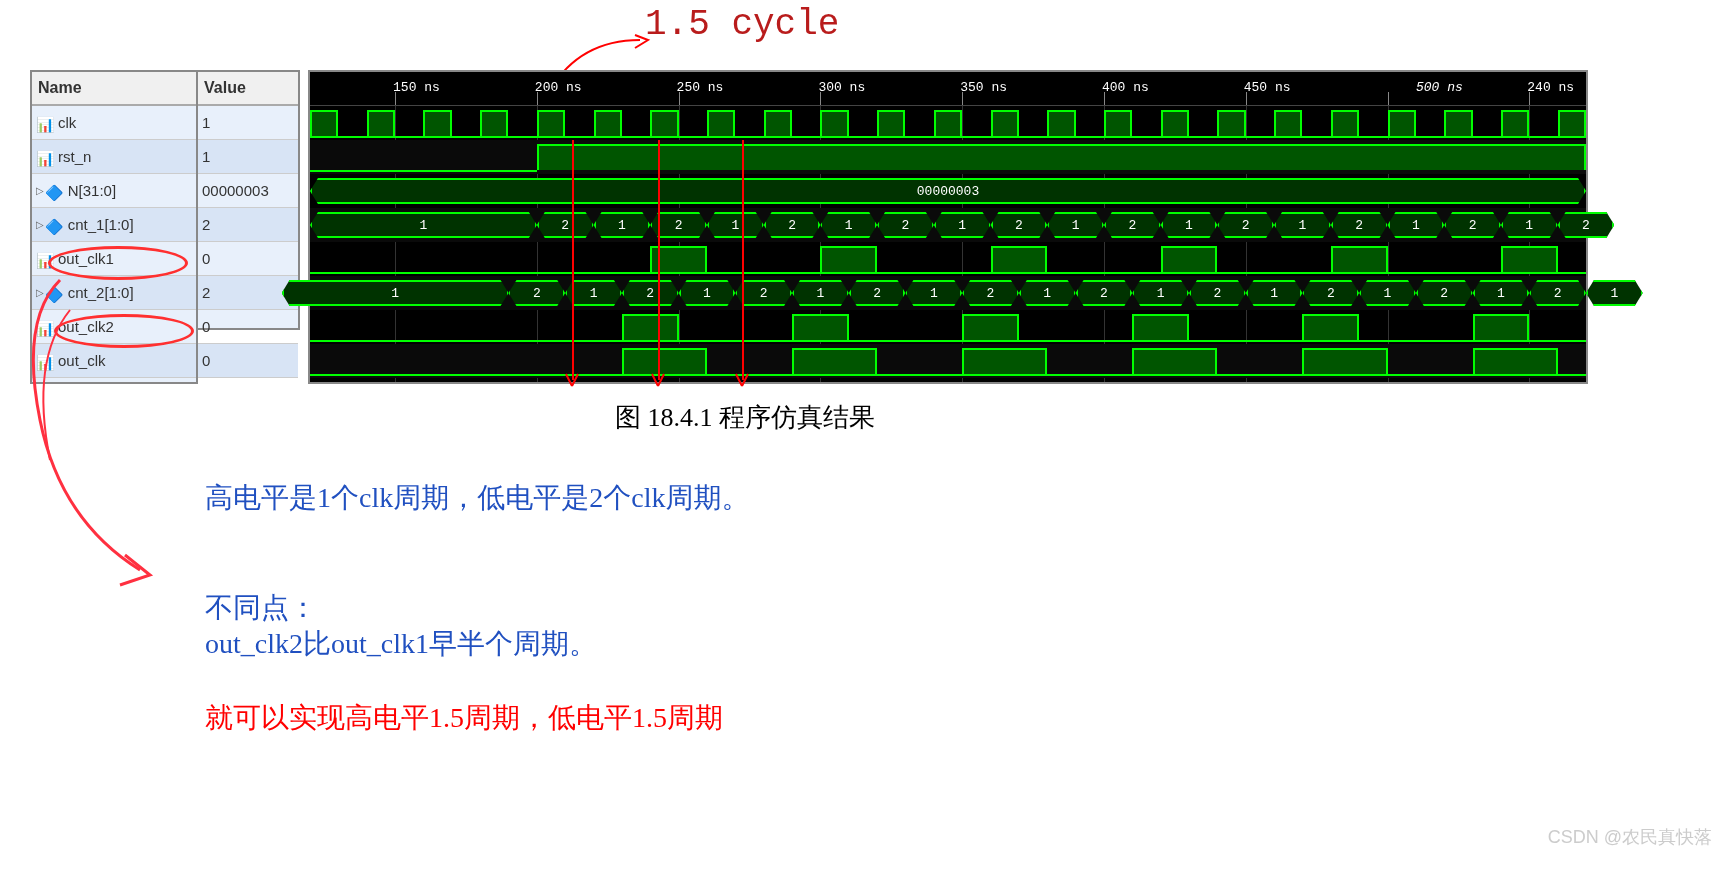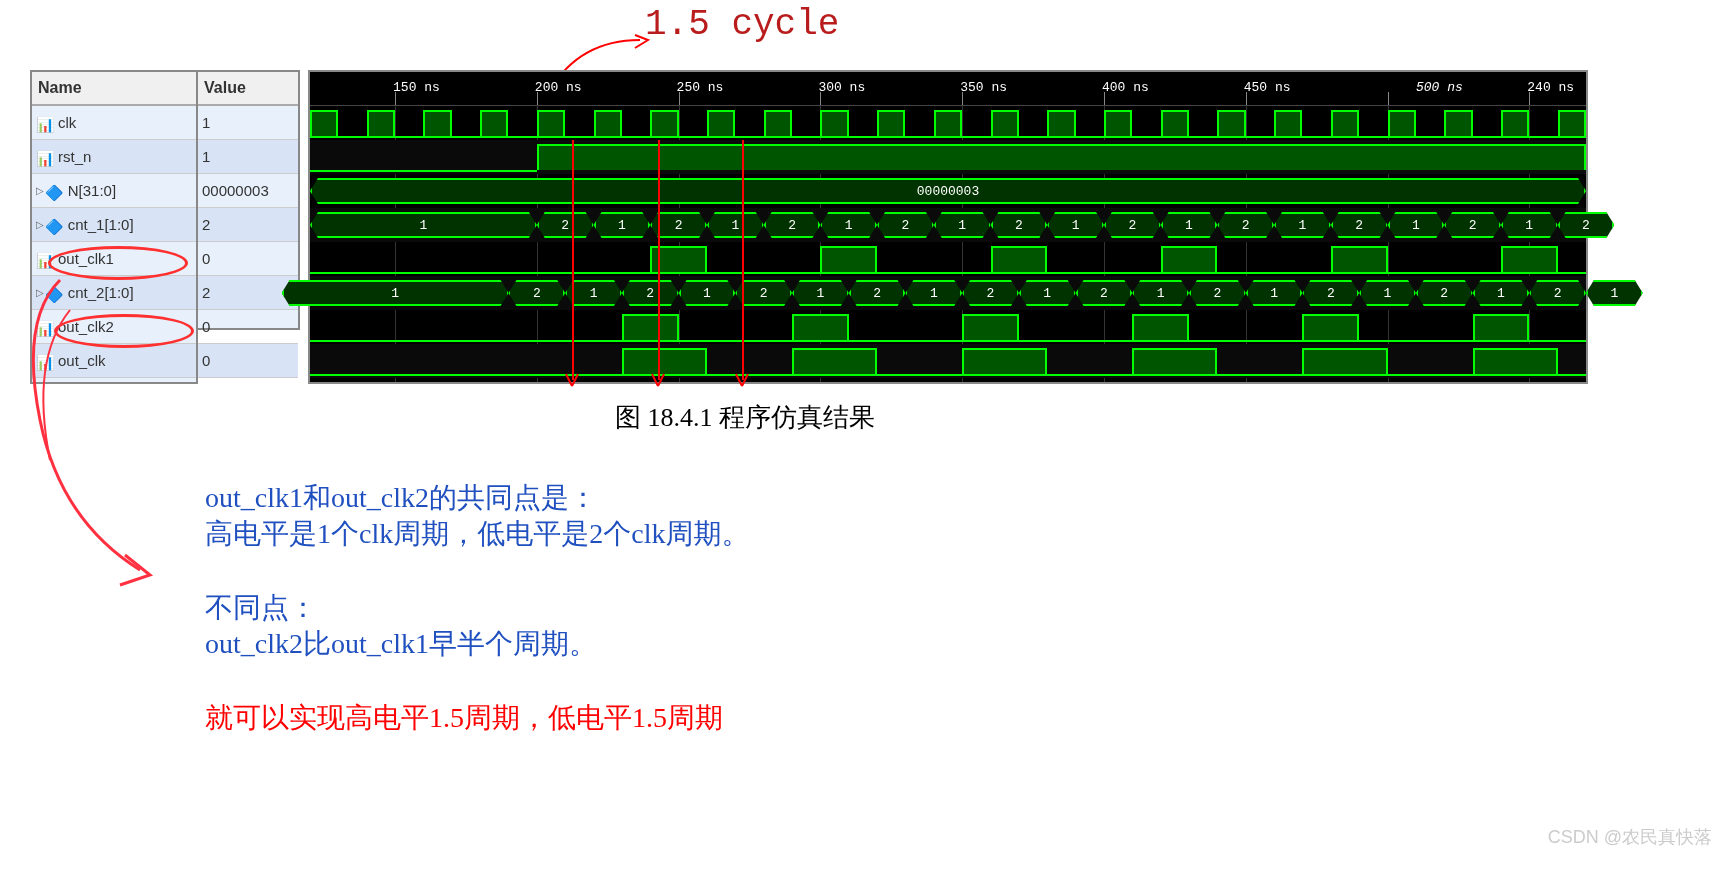--- a/index.html
+++ b/index.html
@@ -271,21 +271,20 @@
 
 <svg class="hand-arrow" style="left:10px; top:260px; width:200px; height:340px;">
   <path d="M 50 20 Q 10 60 30 160 Q 50 260 130 310" stroke="#ff3040" stroke-width="3" fill="none"></path>
   <path d="M 115 295 L 140 315 L 110 325" stroke="#ff3040" stroke-width="3" fill="none"></path>
   <path d="M 60 50 Q 20 100 40 200" stroke="#ff3040" stroke-width="2" fill="none"></path>
 </svg>
 
 <div class="caption">图 18.4.1 程序仿真结果</div>
 
 <div class="explain blue" style="top:480px;">
-  <div>out_clk1和out_clk2的共同点是：</div>
   <div>高电平是1个clk周期，低电平是2个clk周期。</div>
 </div>
 <div class="explain blue" style="top:590px;">
   <div>不同点：</div>
   <div>out_clk2比out_clk1早半个周期。</div>
 </div>
 <div class="explain red" style="top:700px;">
   <div>就可以实现高电平1.5周期，低电平1.5周期</div>
 </div>
 

